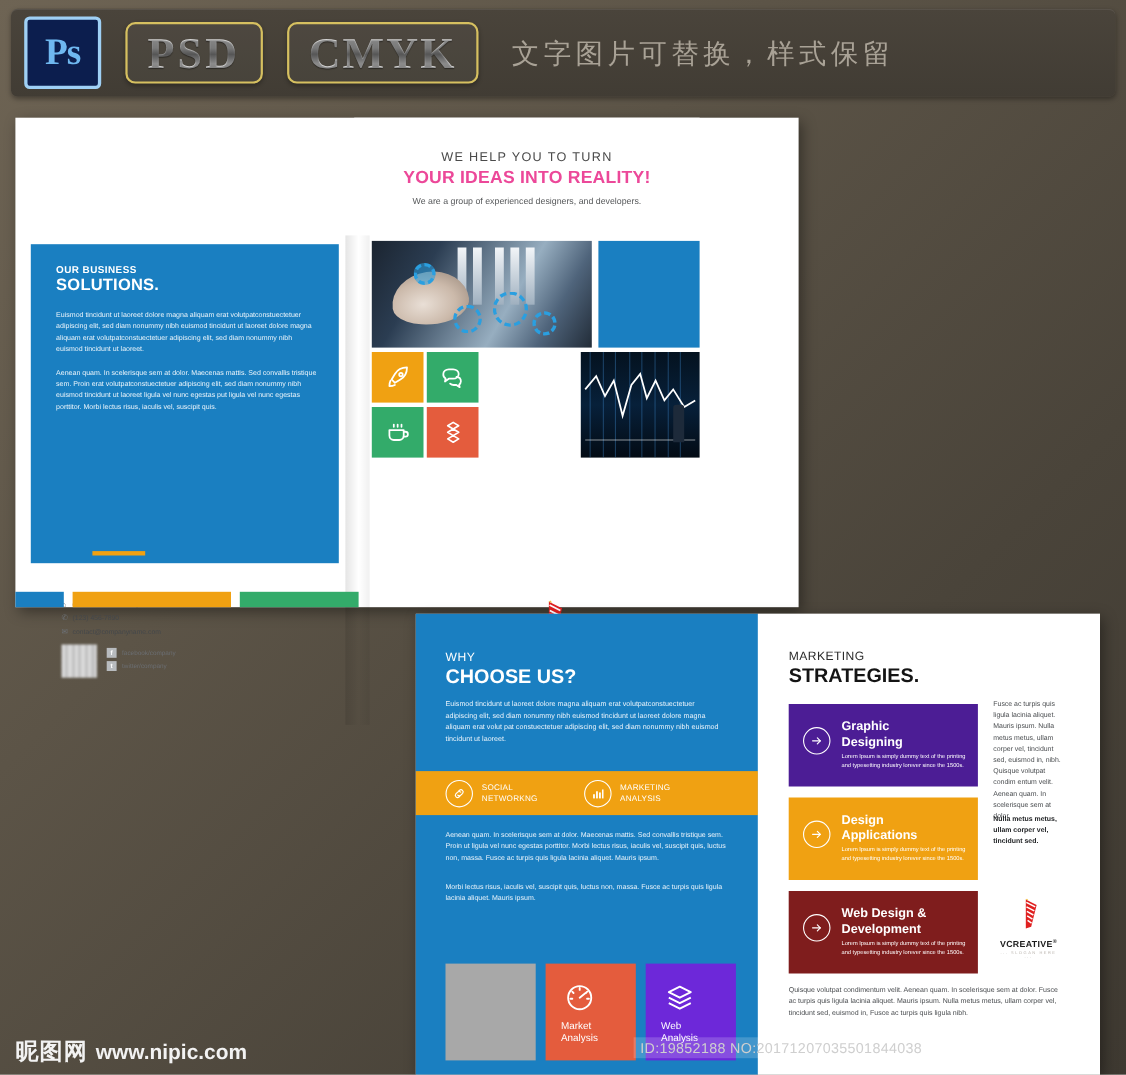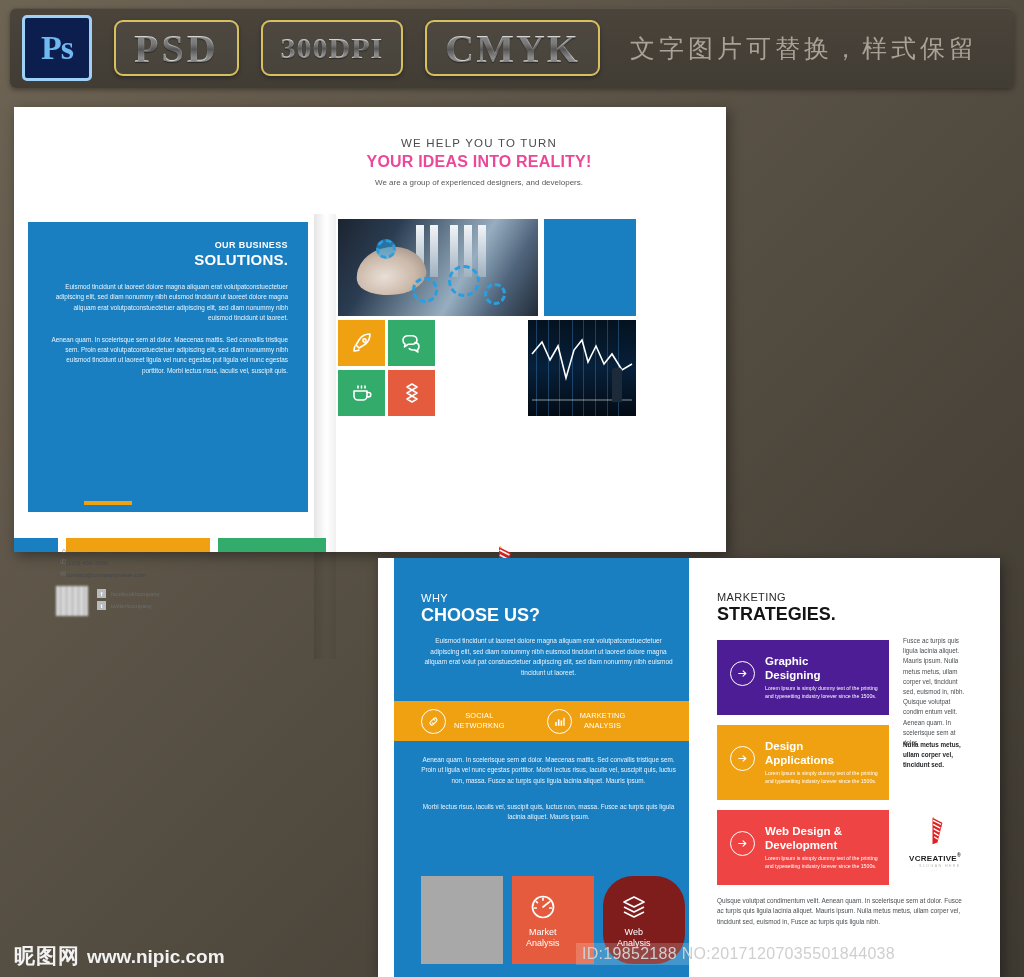--- a/index.html
+++ b/index.html
@@ -65,21 +65,21 @@
     white-space: nowrap;
   }
 
   
   .brochure-top {
     position: absolute; left: 14px; top: 107px;
     width: 712px; height: 445px;
     background: #ffffff;
     box-shadow: 3px 4px 12px rgba(0,0,0,.4);
   }
-  .bt-left { position: absolute; left: 0; top: 0; width: 308px; height: 445px; text-align: right; }
+  .bt-left { position: absolute; left: 0; top: 0; width: 308px; height: 445px; }
   .bt-right { position: absolute; left: 308px; top: 0; width: 314px; height: 445px; }
 
   .hero-text {
     position: absolute; left: 0; top: 0; width: 314px; height: 110px;
     background: #fff;
     display: flex; flex-direction: column; align-items: center; justify-content: center;
     text-align: center;
   }
   .hero-sub1 { font-size: 11.5px; color: #4b4b4b; letter-spacing: 1.2px; }
   .hero-title { font-size: 16px; font-weight: bold; color: #ec4899; letter-spacing: .2px; margin-top: 4px; }
@@ -203,22 +203,22 @@
   }
 
   
   .brochure-bot {
     position: absolute; left: 378px; top: 558px;
     width: 622px; height: 419px;
     background: #ffffff;
     box-shadow: 3px 4px 12px rgba(0,0,0,.4);
   }
   .bb-left {
-    position: absolute; left: 16px; top: 0; width: 311px; height: 419px;
-    background: #1a7fc1; color: #fff; text-align: center;
+    position: absolute; left: 0; top: 0; width: 311px; height: 419px;
+    background: #1a7fc1; color: #fff;
   }
   .bb-right {
     position: absolute; left: 311px; top: 0; width: 311px; height: 419px;
     background: #fff;
   }
 
   .why-eyebrow { position: absolute; left: 27px; top: 34px; font-size: 11px; letter-spacing: .5px; }
   .why-title { position: absolute; left: 27px; top: 47px; font-size: 18px; font-weight: bold; }
   .why-body {
     position: absolute; left: 27px; top: 78px; width: 255px;
@@ -240,34 +240,34 @@
   .ob-text { margin-left: 8px; font-size: 7.4px; font-weight: normal; line-height: 1.32; letter-spacing: .2px; }
 
   .bb-body1 { position: absolute; left: 27px; top: 197px; width: 255px; font-size: 6.4px; line-height: 1.62; color: #e9f3fb; }
   .bb-body2 { position: absolute; left: 27px; top: 244px; width: 255px; font-size: 6.4px; line-height: 1.62; color: #e9f3fb; }
   .bb-ready { position: absolute; left: 27px; top: 277px; width: 260px; font-size: 10.5px; font-weight: bold; line-height: 1.3; }
 
   .bb-cards { position: absolute; left: 27px; top: 318px; display: flex; }
   .bb-card { width: 82px; height: 88px; margin-right: 9px; position: relative; }
   .bb-card.gray { background: #a8a8a8; }
   .bb-card.red { background: #e45c3d; }
-  .bb-card.green { background: #7f1d1d; border-radius: 30px; }
+  .bb-card.green { background: #6d28d9; }
   .bb-card-icon { position: absolute; left: 16px; top: 16px; width: 30px; height: 30px; color: #fff; }
   .bb-card-label {
     position: absolute; left: 14px; bottom: 14px; color: #fff;
     font-size: 9px; line-height: 1.28;
   }
 
   .ms-eyebrow { position: absolute; left: 28px; top: 33px; font-size: 11px; color: #2a2a2a; letter-spacing: .4px; }
   .ms-title { position: absolute; left: 28px; top: 46px; font-size: 18px; font-weight: bold; color: #141414; }
 
   .svc { position: absolute; left: 28px; width: 172px; height: 75px; color: #fff; }
   .svc.one { top: 82px; background: #4c1d95; }
   .svc.two { top: 167px; background: #f0a112; }
-  .svc.three { top: 252px; background: #ef4444; }
+  .svc.three { top: 252px; background: #7f1d1d; }
   .svc-arrow {
     position: absolute; left: 13px; top: 21px; width: 25px; height: 25px;
     border: 1.6px solid #fff; border-radius: 50%;
     display: flex; align-items: center; justify-content: center;
   }
   .svc-arrow svg { width: 13px; height: 13px; }
   .svc-title { position: absolute; left: 48px; top: 15px; font-size: 11.5px; font-weight: bold; line-height: 1.18; }
   .svc-desc { position: absolute; left: 48px; top: 45px; width: 116px; font-size: 5.2px; line-height: 1.52; }
 
   .ms-side {
@@ -280,42 +280,39 @@
   .ms-logo .logo-cone { width: 28px; height: 30px; }
   .ms-logo .logo-name { font-size: 8px; }
 
   .ms-foot {
     position: absolute; left: 28px; top: 338px; width: 250px;
     font-size: 6.4px; line-height: 1.62; color: #4a4d50;
   }
 
   .id-watermark {
     position: absolute; left: 576px; top: 943px;
-    font-size: 16px; color: #cfcfcf;
+    font-size: 13px; color: #cfcfcf;
     background: rgba(255,255,255,.18);
     padding: 2px 6px;
     letter-spacing: .3px;
     white-space: nowrap;
   }
 
   
   .site-wm { position: absolute; left: 14px; top: 942px; display: flex; align-items: baseline; }
   .site-wm .cn { font-size: 21px; color: #f2f2f2; font-weight: bold; letter-spacing: 1px; }
   .site-wm .url { font-size: 19px; color: #f2f2f2; font-weight: bold; margin-left: 7px; }
 </style>
 </head>
 <body>
 
 <div class="badge-bar">
   <div class="ps-logo">Ps</div>
   <div class="pill psd">
     <span>PSD</span>
-  </div>
-  <div class="pill dpi">
-    <span>300DPI</span>
   </div>
   <div class="pill cmyk">
     <span>CMYK</span>
   </div>
   <div class="badge-note">文字图片可替换，样式保留</div>
 </div>
 
 <div class="brochure-top">
 
   <div class="bt-right">

